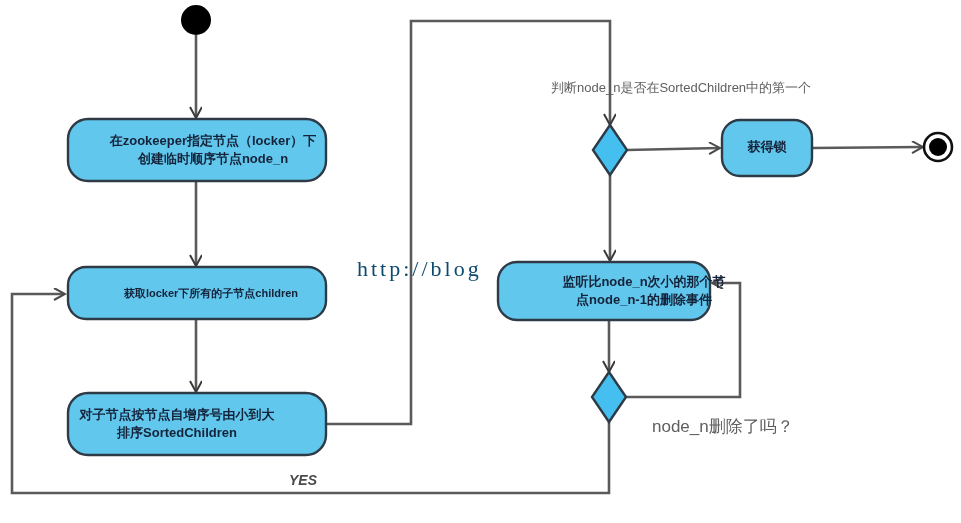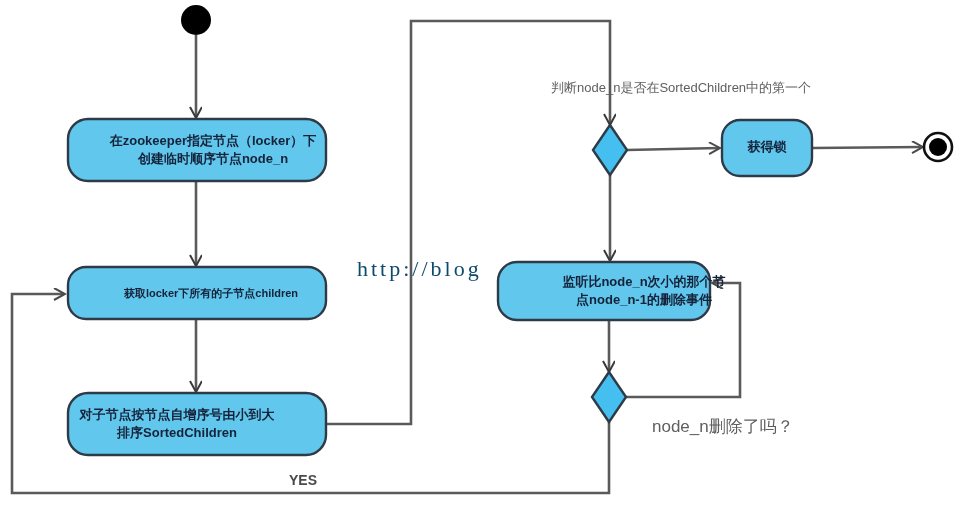--- a/index.html
+++ b/index.html
@@ -120,17 +120,17 @@
 
   <div class="node-label" style="left:722px; top:120px; width:90px; height:56px; font-size:13px;font-family:Liberation Mono, monospace;">获得锁</div>
 
   <div class="node-label" style="left:498px; top:262px; width:212px; height:58px; font-size:13px;margin-left:40px;">监听比node_n次小的那个节
 点node_n-1的删除事件</div>
 
   <div class="edge-label" style="left:527px; top:79px; font-size:13px;margin-left:24px;">判断node_n是否在SortedChildren中的第一个</div>
 
   <div class="edge-label" style="left:652px; top:415px; font-size:17px;">node_n删除了吗？</div>
 
-  <div class="edge-label" style="left:289px; top:472px; font-size:14px; font-weight:bold; color:#4a4a4a;">YES</div>
+  <div class="edge-label" style="left:289px; top:472px; font-size:14px; font-weight:bold; color:#4a4a4a;font-style:italic;">YES</div>
 
   <div class="watermark" style="left:357px; top:256px; font-size:22px;">http://blog</div>
 
 </div>
 
 </body></html>

